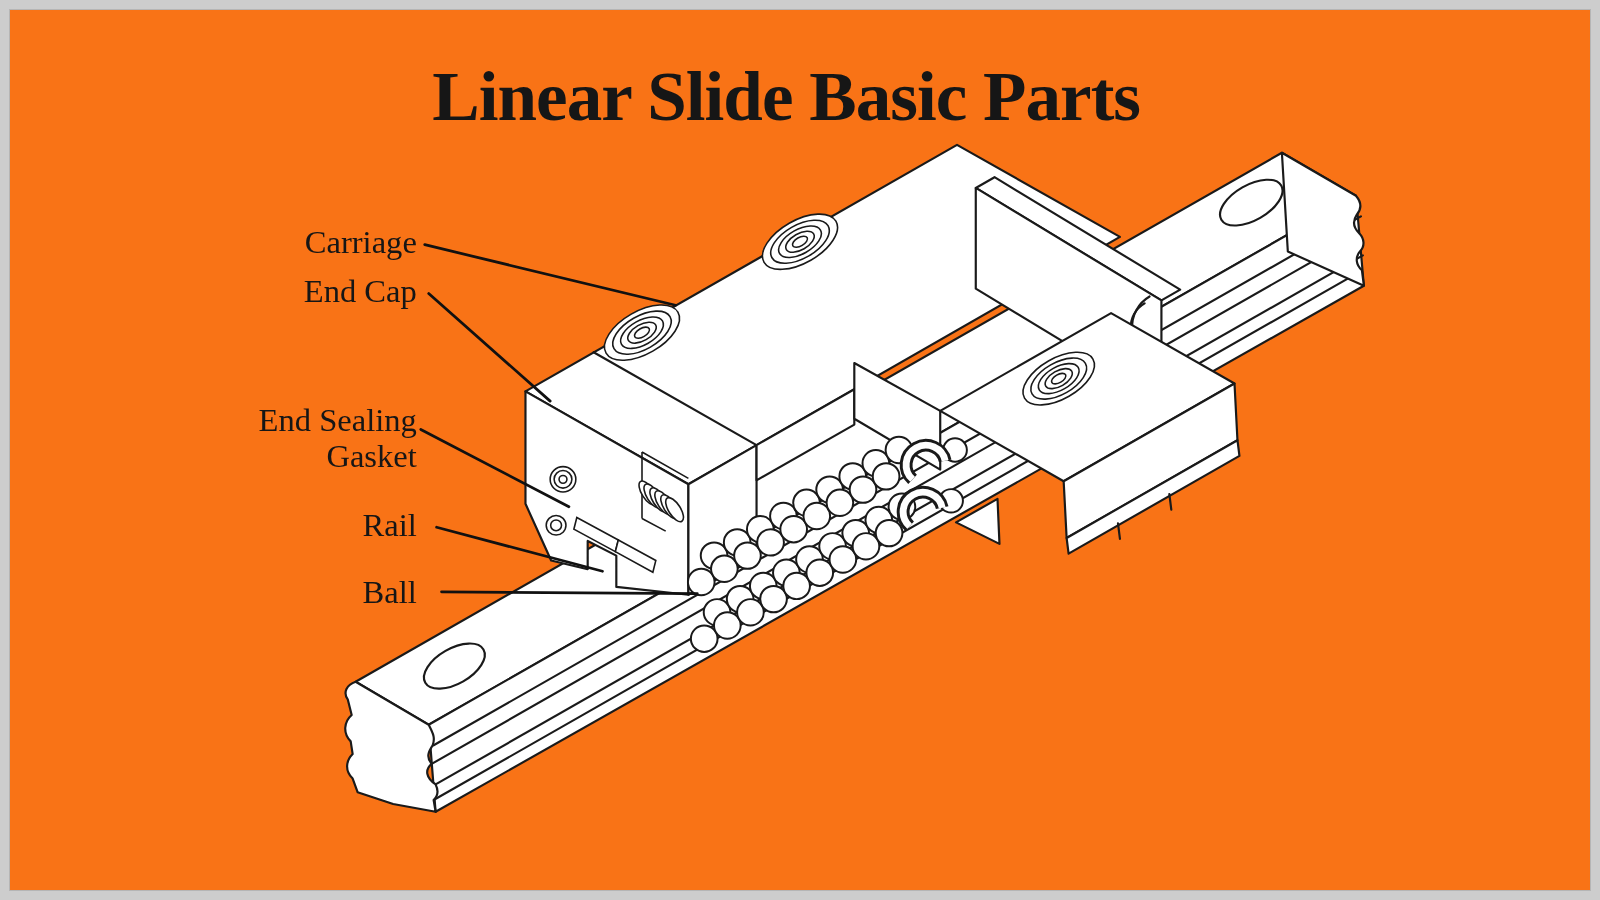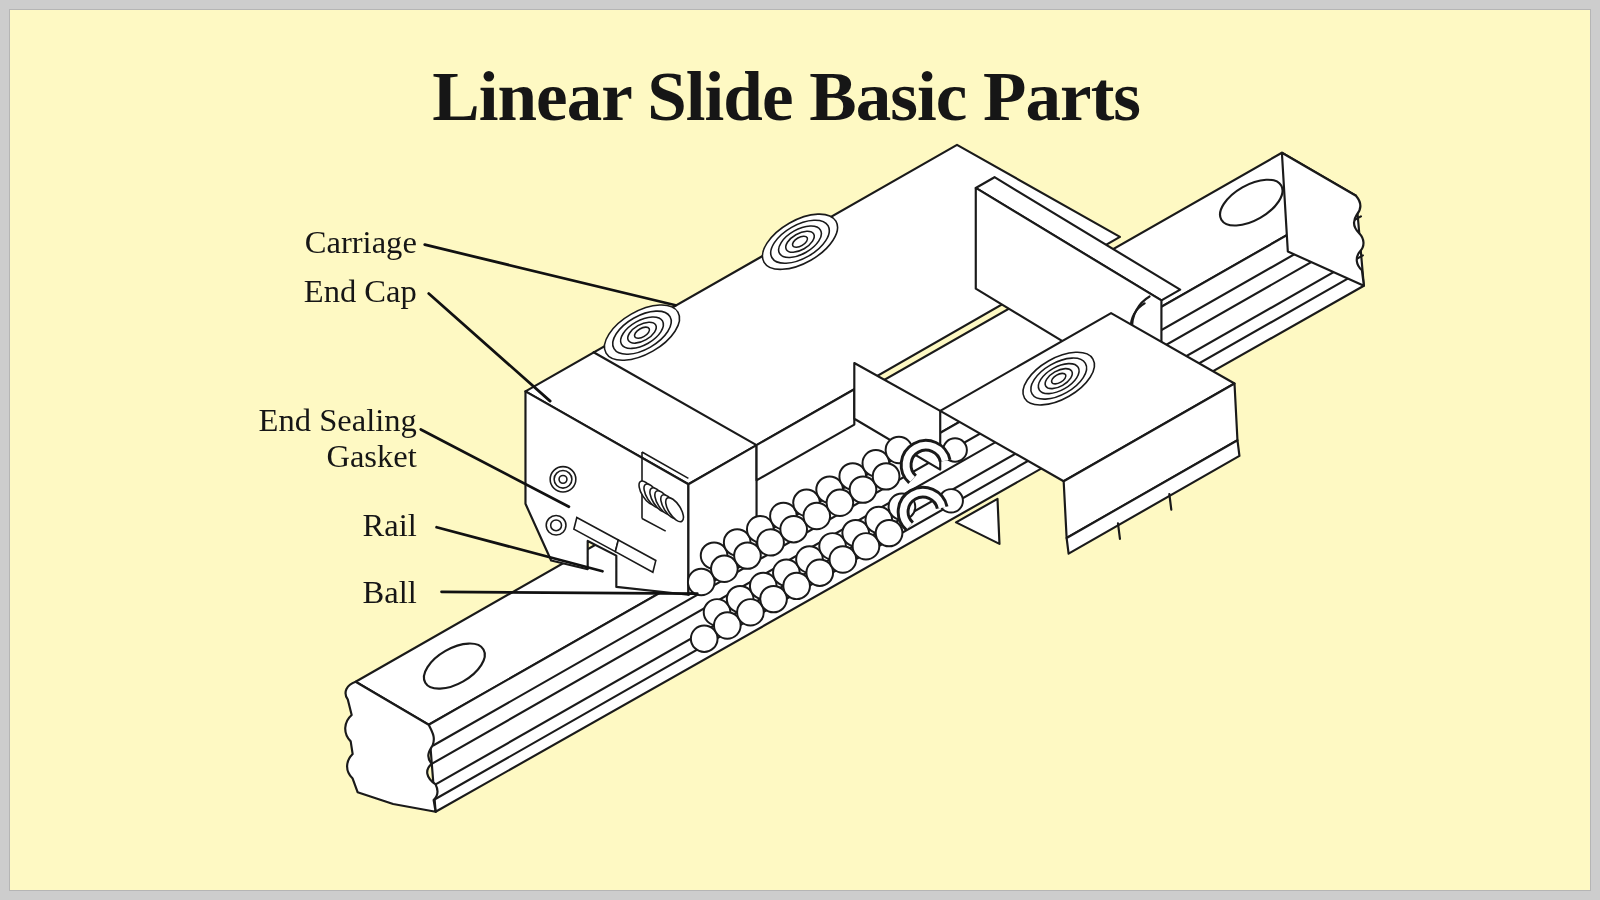--- a/index.html
+++ b/index.html
@@ -1,16 +1,16 @@
 <!DOCTYPE html>
 <html><head>
 <meta charset="utf-8">
 <style>
   html,body{margin:0;padding:0;width:1600px;height:900px;background:#cdcdcd;overflow:hidden;}
-  #canvas-panel{position:absolute;left:9px;top:9px;right:9px;bottom:9px;background:#fef9c3;border:1px solid #b5b5b5;}
+  #canvas-panel{position:absolute;left:9px;top:9px;right:9px;bottom:9px;background:#f97316;border:1px solid #b5b5b5;}
   svg{width:100%;height:100%;display:block;}
   .f{fill:#ffffff;stroke:#1a1a1a;stroke-width:2.2;stroke-linejoin:round;stroke-linecap:round;}
   .s{fill:none;stroke:#1a1a1a;stroke-width:2.2;stroke-linejoin:round;stroke-linecap:round;}
   .t{fill:none;stroke:#1a1a1a;stroke-width:1.6;}
   .tf{fill:#ffffff;stroke:#1a1a1a;stroke-width:1.6;}
   .lead{fill:none;stroke:#111111;stroke-width:2.8;stroke-linecap:round;}
   text{font-family:"Liberation Serif","DejaVu Serif",serif;fill:#161616;}
   .lbl{font-size:33px;}
   .ttl{font-size:72px;font-weight:700;letter-spacing:-1px;}
   .ball{fill:#ffffff;stroke:#1a1a1a;stroke-width:2;}

